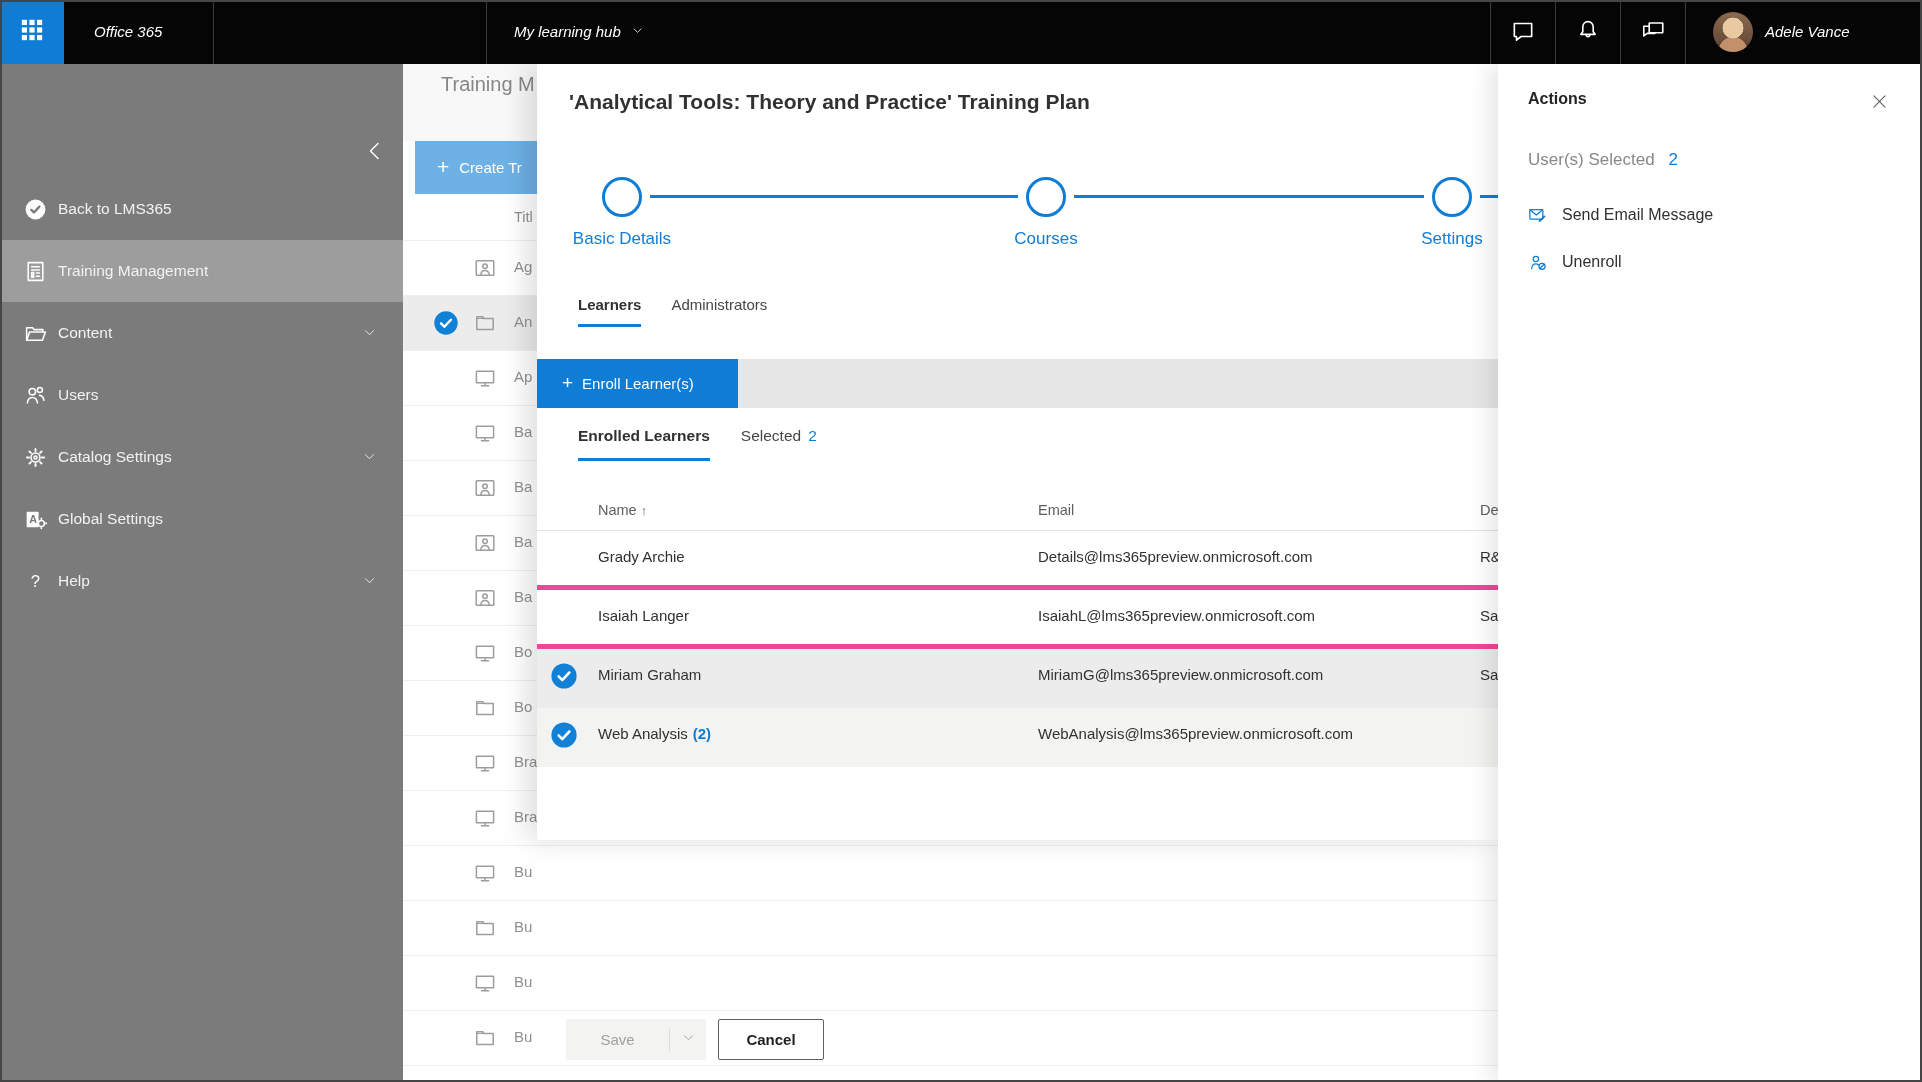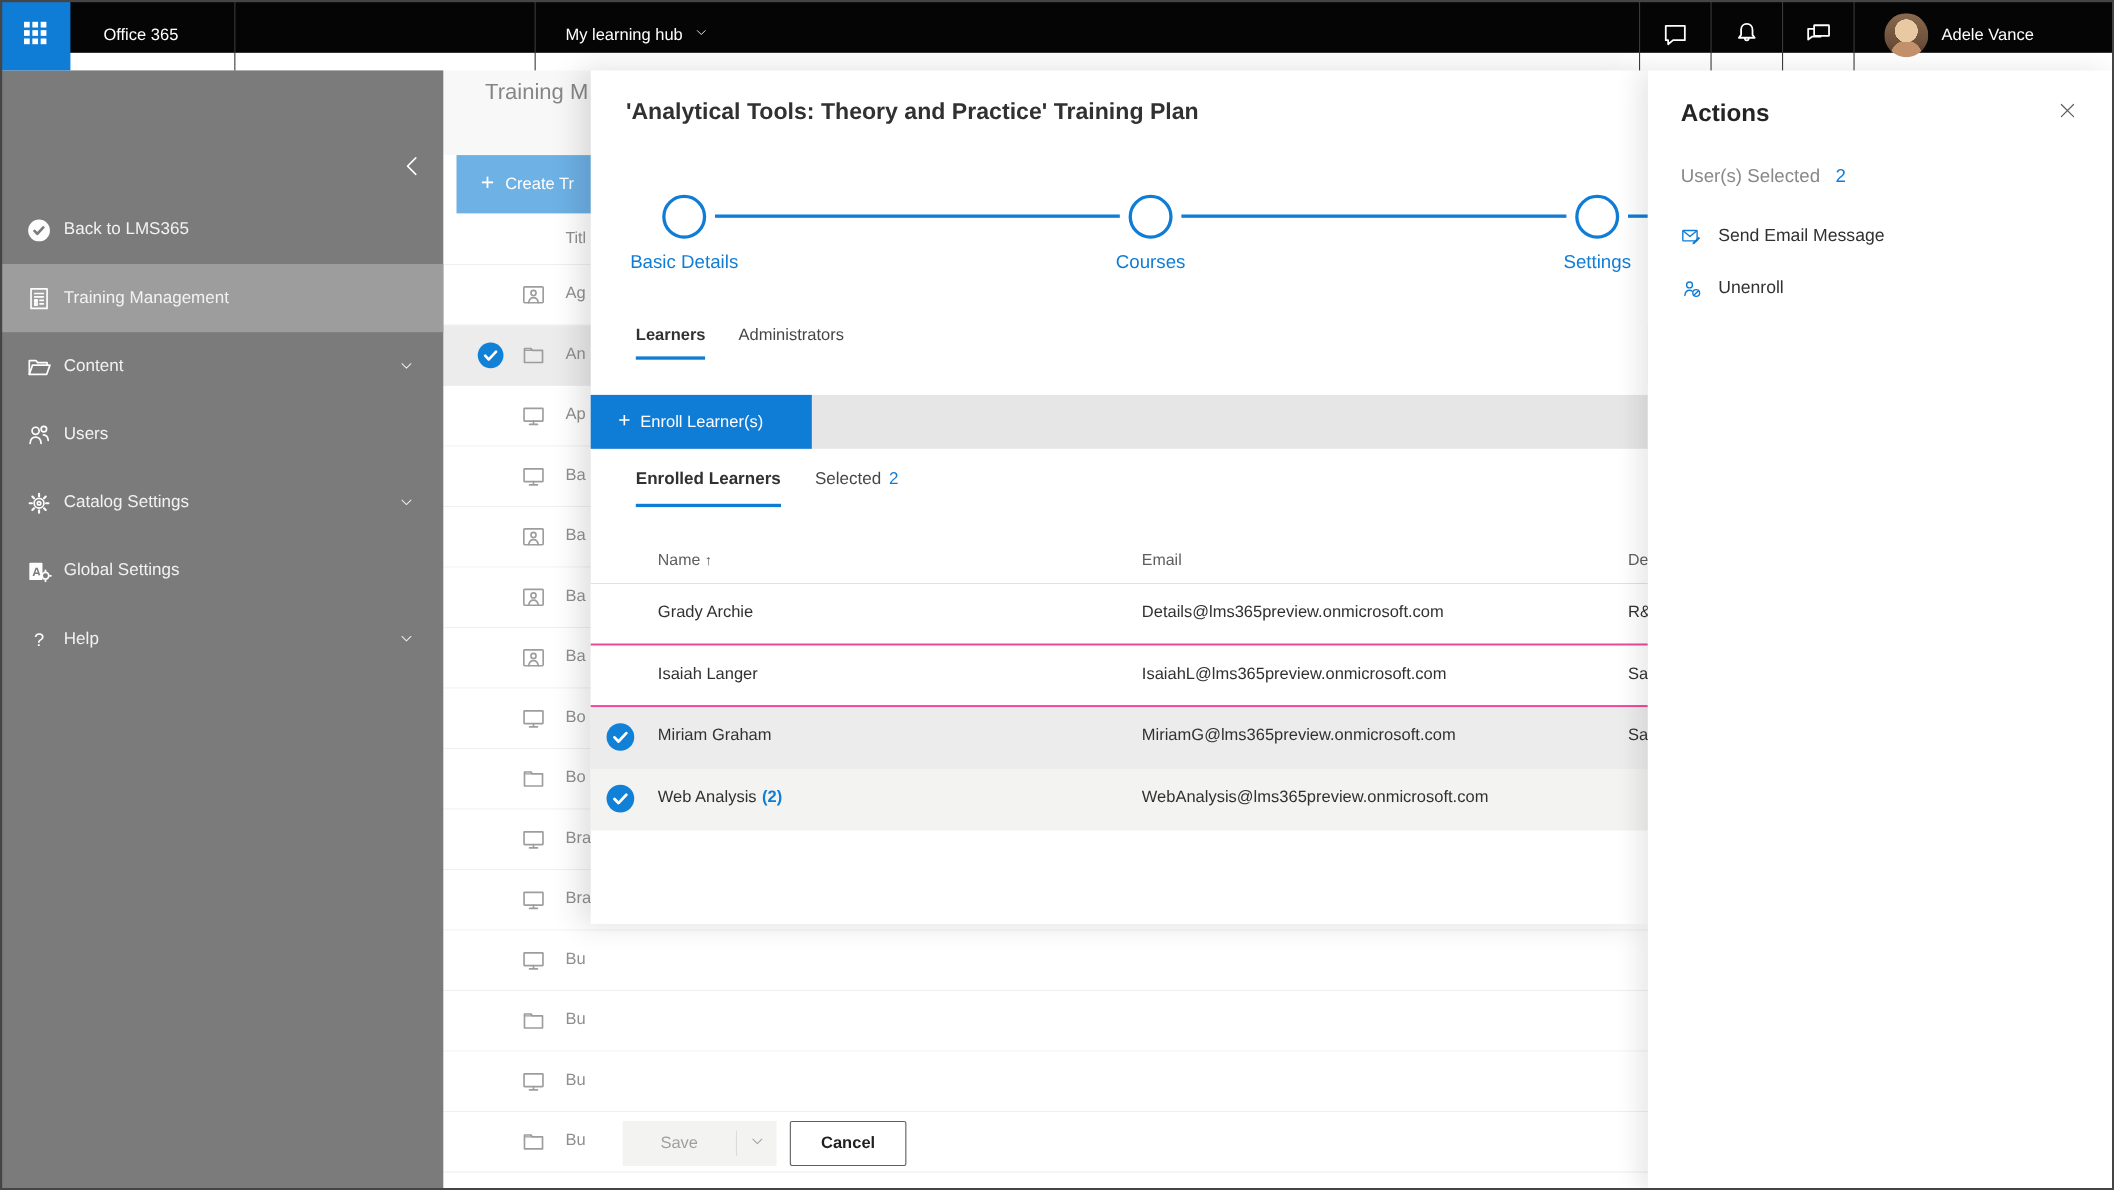--- a/index.html
+++ b/index.html
@@ -2,21 +2,21 @@
 <html style="--accent: #0f7cd6; --topbar: #050505; --sidebar: #7b7b7b; --sidebar_selected: #9d9d9d; --create_btn: #6db1e5; --toolbar_band: #e6e6e6; --row_selected: #ececec; --row_selected_alt: #f3f3f1; --check: #1181d8;"><head>
 <meta charset="utf-8">
 <style>
   html,body{margin:0;padding:0;}
   body{width:1922px;height:1082px;overflow:hidden;background:#fff;
        font-family:"Liberation Sans","DejaVu Sans",sans-serif;-webkit-font-smoothing:antialiased;}
   .screen{position:relative;width:1922px;height:1082px;overflow:hidden;background:#fff;}
   .frame{position:absolute;inset:0;border:2px solid #454545;pointer-events:none;z-index:99;}
 
   
-  .topbar{position:absolute;left:0;top:0;width:1922px;height:48px;background:var(--topbar);z-index:10;}
+  .topbar{position:absolute;left:0;top:0;width:1922px;height:64px;background:var(--topbar);z-index:10;font-style:italic;}
   .waffle{position:absolute;left:0;top:0;width:64px;height:64px;background:var(--accent);
           display:flex;align-items:center;justify-content:center;cursor:pointer;color:#fff;}
   .tb-text{position:absolute;top:0;height:64px;line-height:64px;color:#fff;font-size:15px;white-space:nowrap;}
   .tb-brand{left:94px;}
   .tb-app{left:241px;}
   .tb-hub{left:514px;display:flex;align-items:center;gap:10px;cursor:pointer;}
   .tb-div{position:absolute;top:0;width:1px;height:64px;background:#3a3a3a;}
   .tbd1{left:213px;}.tbd2{left:486px;}
   .tbd3{left:1490px;}.tbd4{left:1555px;}.tbd5{left:1620px;}.tbd6{left:1685px;}
   .tb-ico{position:absolute;top:0;width:64px;height:64px;display:flex;align-items:center;justify-content:center;color:#fff;cursor:pointer;}
@@ -88,21 +88,21 @@
   .selcount{color:var(--accent);margin-left:7px;}
 
   .thead{position:absolute;left:0;top:430px;width:961px;height:37px;font-size:14.5px;color:#605e5c;}
   .th-name{position:absolute;left:61px;top:8px;cursor:pointer;}
   .th-sort{font-size:13px;color:#605e5c;margin-left:4px;}
   .th-email{position:absolute;left:501px;top:8px;}
   .th-dept{position:absolute;left:943px;top:8px;}
   .thead:after{content:"";position:absolute;left:0;right:0;bottom:0;height:1px;background:#e1e1e1;}
 
   .prows{position:absolute;left:0;top:467px;width:961px;}
-  .prow{position:relative;height:54px;border-bottom:2px solid #ec4899;background:#fff;cursor:pointer;}
+  .prow{position:relative;height:54px;border-bottom:5px solid #ec4899;background:#fff;cursor:pointer;}
   .prow.checked{background:var(--row_selected_alt);border-bottom-color:transparent;}
   .prow.checked.darker{background:var(--row_selected);}
   .pcheck{position:absolute;left:13px;top:13px;width:28px;height:28px;display:none;}
   .prow.checked .pcheck{display:block;}
   .pname{position:absolute;left:61px;top:17px;font-size:15px;color:#323130;white-space:nowrap;}
   .pname .suffix{color:var(--accent);font-weight:700;margin-left:5px;}
   .pemail{position:absolute;left:501px;top:17px;font-size:15px;color:#323130;white-space:nowrap;}
   .pdept{position:absolute;left:943px;top:17px;font-size:15px;color:#323130;white-space:nowrap;}
 
   .savebar{position:absolute;left:0;top:955px;width:961px;height:41px;}
@@ -110,21 +110,21 @@
   .save-label{flex:1;display:flex;align-items:center;justify-content:center;color:#a19f9d;font-size:15px;}
   .save-div{width:1px;background:#dcdcda;margin:9px 0;}
   .save-chev{width:36px;display:flex;align-items:center;justify-content:center;color:#a19f9d;cursor:pointer;}
   .cancel{position:absolute;left:181px;top:0;width:106px;height:41px;background:#fff;border:1px solid #605e5c;
           border-radius:2px;display:flex;align-items:center;justify-content:center;
           font-size:15px;font-weight:600;color:#201f1e;cursor:pointer;box-sizing:border-box;}
 
   
   .actions{position:absolute;left:1498px;top:64px;width:424px;height:1018px;background:#fff;z-index:6;
            box-shadow:-8px 0 22px rgba(0,0,0,.10);}
-  .a-title{position:absolute;left:30px;top:26px;font-size:22px;font-weight:600;color:#252423;}
+  .a-title{position:absolute;left:30px;top:26px;font-size:16px;font-weight:600;color:#252423;}
   .a-close{position:absolute;left:370px;top:28px;width:22px;height:22px;color:#605e5c;cursor:pointer;
            display:flex;align-items:center;justify-content:center;}
   .a-sub{position:absolute;left:30px;top:86px;font-size:17px;color:#8a8886;white-space:nowrap;}
   .a-sub .selcount{margin-left:14px;font-size:17px;}
   .a-item{position:absolute;left:30px;height:24px;display:flex;align-items:center;gap:14px;cursor:pointer;}
   .ai1{top:139px;}.ai2{top:186px;}
   .a-ico{width:20px;height:20px;color:var(--accent);display:flex;align-items:center;}
   .a-label{font-size:16px;color:#323130;white-space:nowrap;}
 </style>
 </head>

